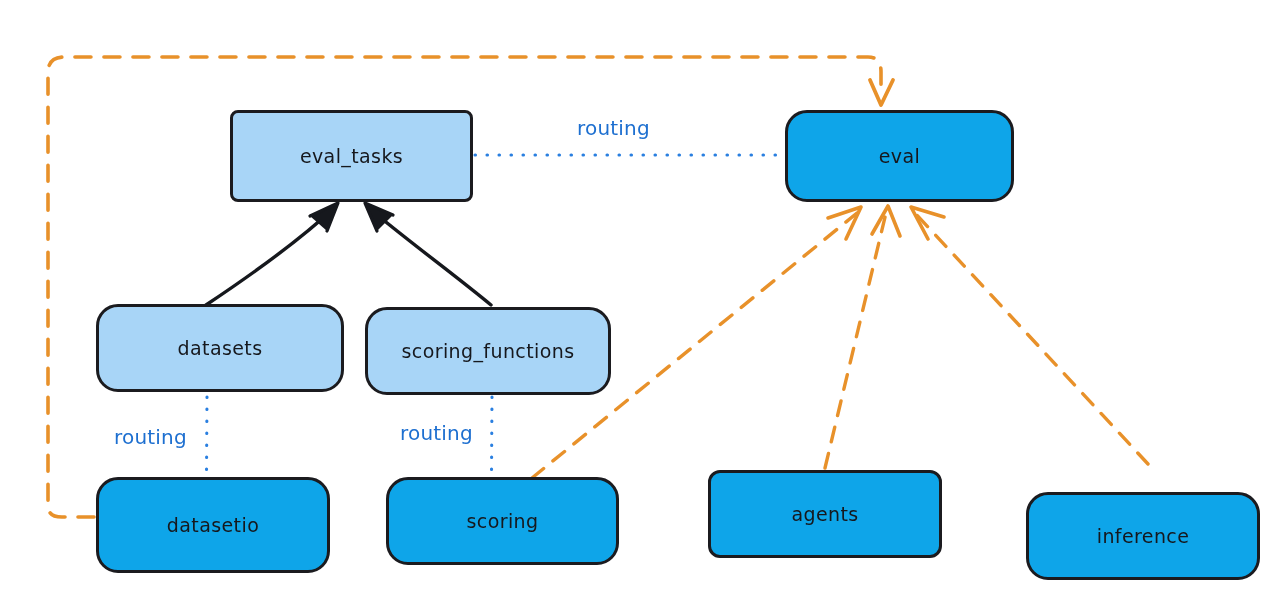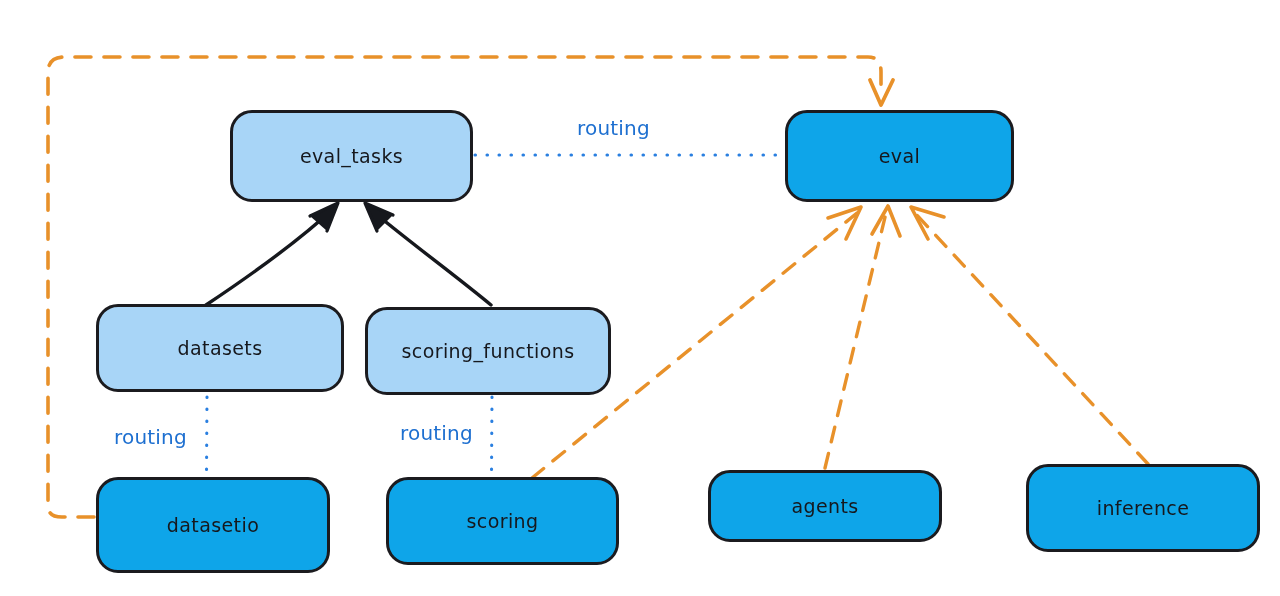--- a/index.html
+++ b/index.html
@@ -103,21 +103,21 @@
       <path d="M 825,468 L 886,213" fill="none" stroke="#e8912a" stroke-width="3.4" stroke-linecap="round" stroke-dasharray="15 12"></path>
       <path d="M 872,234 L 888,206 L 900,236" fill="none" stroke="#e8912a" stroke-width="3.6" stroke-linejoin="round" stroke-linecap="round"></path>
     </g>
 
     <g>
       <path d="M 1148,464 L 915,213" fill="none" stroke="#e8912a" stroke-width="3.4" stroke-linecap="round" stroke-dasharray="15 12"></path>
       <path d="M 928,239 L 911,207 L 944,217" fill="none" stroke="#e8912a" stroke-width="3.6" stroke-linejoin="round" stroke-linecap="round"></path>
     </g>
   </svg>
 
-  <div class="node api" style="left:230px; top:110px; width:243px; height:92px;">
+  <div class="node api" style="left:230px; top:110px; width:243px; height:92px;border-radius:8px;">
     <span class="node-label">eval_tasks</span>
   </div>
 
   <div class="node provider" style="left:785px; top:110px; width:229px; height:92px;">
     <span class="node-label">eval</span>
   </div>
 
   <div class="node api" style="left:96px; top:304px; width:248px; height:88px;">
     <span class="node-label">datasets</span>
   </div>
@@ -127,25 +127,25 @@
   </div>
 
   <div class="node provider" style="left:96px; top:477px; width:234px; height:96px;">
     <span class="node-label">datasetio</span>
   </div>
 
   <div class="node provider" style="left:386px; top:477px; width:233px; height:88px;">
     <span class="node-label">scoring</span>
   </div>
 
-  <div class="node provider" style="left:708px; top:470px; width:234px; height:72px;">
+  <div class="node provider" style="left:708px; top:470px; width:234px; height:88px;border-radius:12px;">
     <span class="node-label">agents</span>
   </div>
 
-  <div class="node provider" style="left:1026px; top:464px; width:234px; height:88px;">
+  <div class="node provider" style="left:1026px; top:492px; width:234px; height:88px;">
     <span class="node-label">inference</span>
   </div>
 
   <div class="edge-label" style="left:577px; top:116px;">routing</div>
 
   <div class="edge-label" style="left:114px; top:425px;">routing</div>
 
   <div class="edge-label" style="left:400px; top:421px;">routing</div>
 
 </div>

